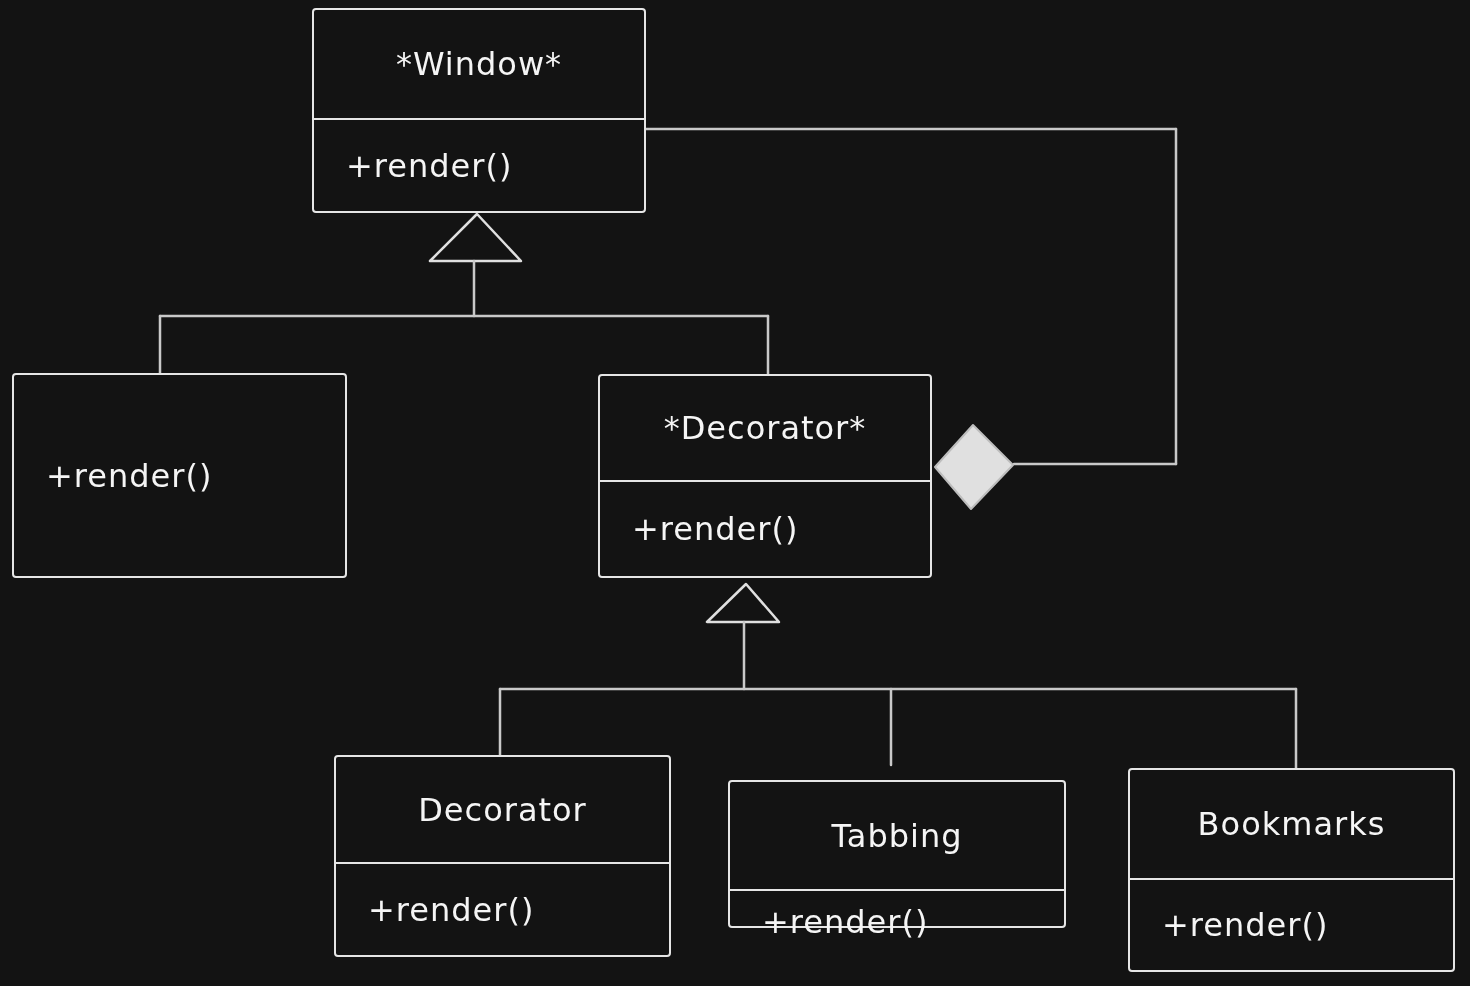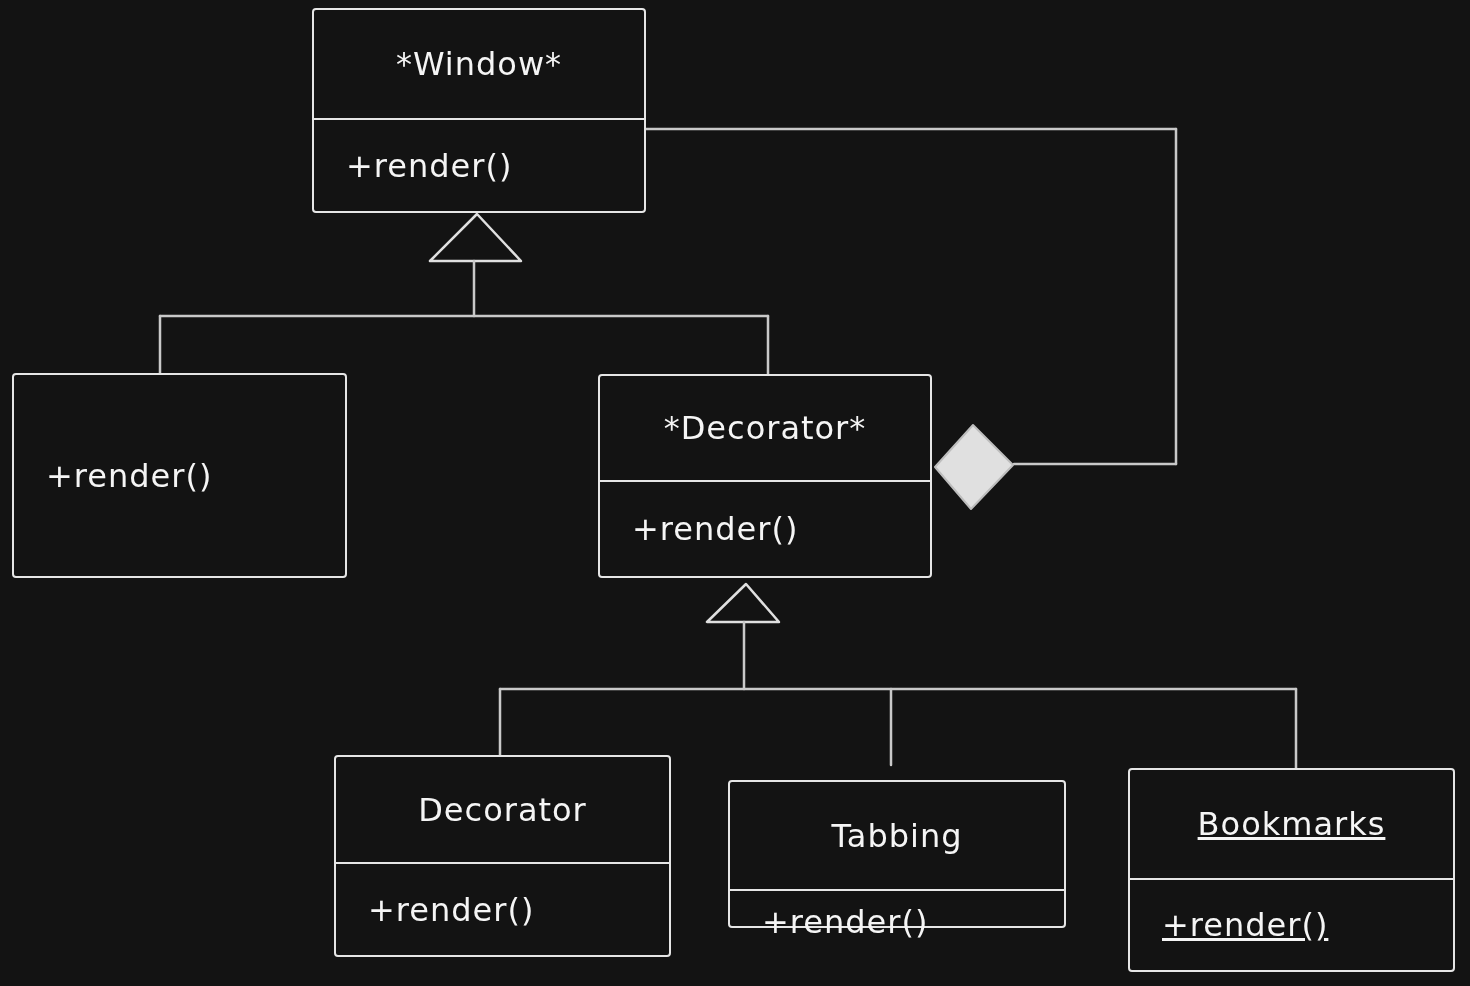--- a/index.html
+++ b/index.html
@@ -52,21 +52,21 @@
   #box-window        { left: 312px; top: 8px;   width: 334px; height: 205px; }
   #box-window .title-compartment        { height: 108px; }
   #box-basic-window  { left: 12px;  top: 373px; width: 335px; height: 205px; }
   #box-basic-window .title-compartment  { height: 106px; }
   #box-decorator     { left: 598px; top: 374px; width: 334px; height: 204px; }
   #box-decorator .title-compartment     { height: 104px; }
   #box-scrollbar     { left: 334px; top: 755px; width: 337px; height: 202px; }
   #box-scrollbar .title-compartment     { height: 105px; }
   #box-tabbing       { left: 728px; top: 780px; width: 338px; height: 148px; gap: 12px; }
   #box-tabbing .title-compartment       { height: 107px; }
-  #box-bookmarks     { left: 1128px; top: 768px; width: 327px; height: 204px; text-decoration: underline; }
+  #box-bookmarks     { left: 1128px; top: 768px; width: 327px; height: 204px; }
   #box-bookmarks .title-compartment     { height: 108px; }
 
   .connector { stroke: #c9c9c9; stroke-width: 2.5; fill: none; stroke-linecap: round; }
   .arrow-triangle { fill: #131313; stroke: #e0e0e0; stroke-width: 2.5; stroke-linejoin: round; }
   .agg-diamond { fill: #e0e0e0; stroke: #bdbdbd; stroke-width: 2; stroke-linejoin: round; }
 </style>
 </head>
 <body>
 
 <div class="canvas">

